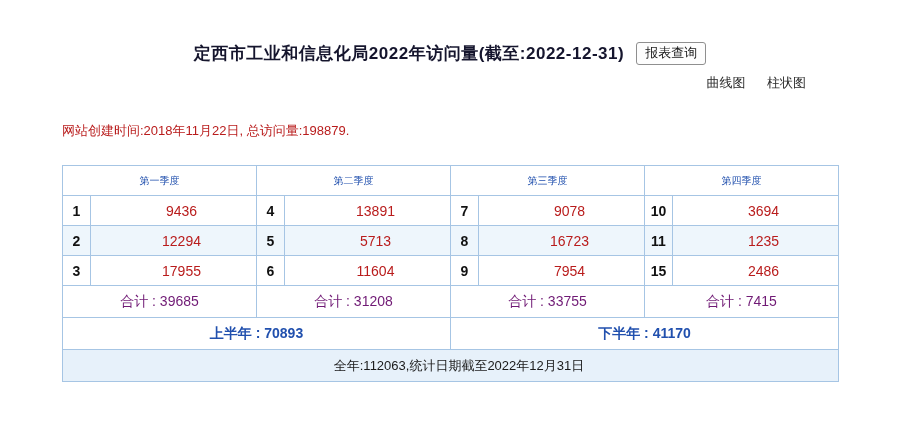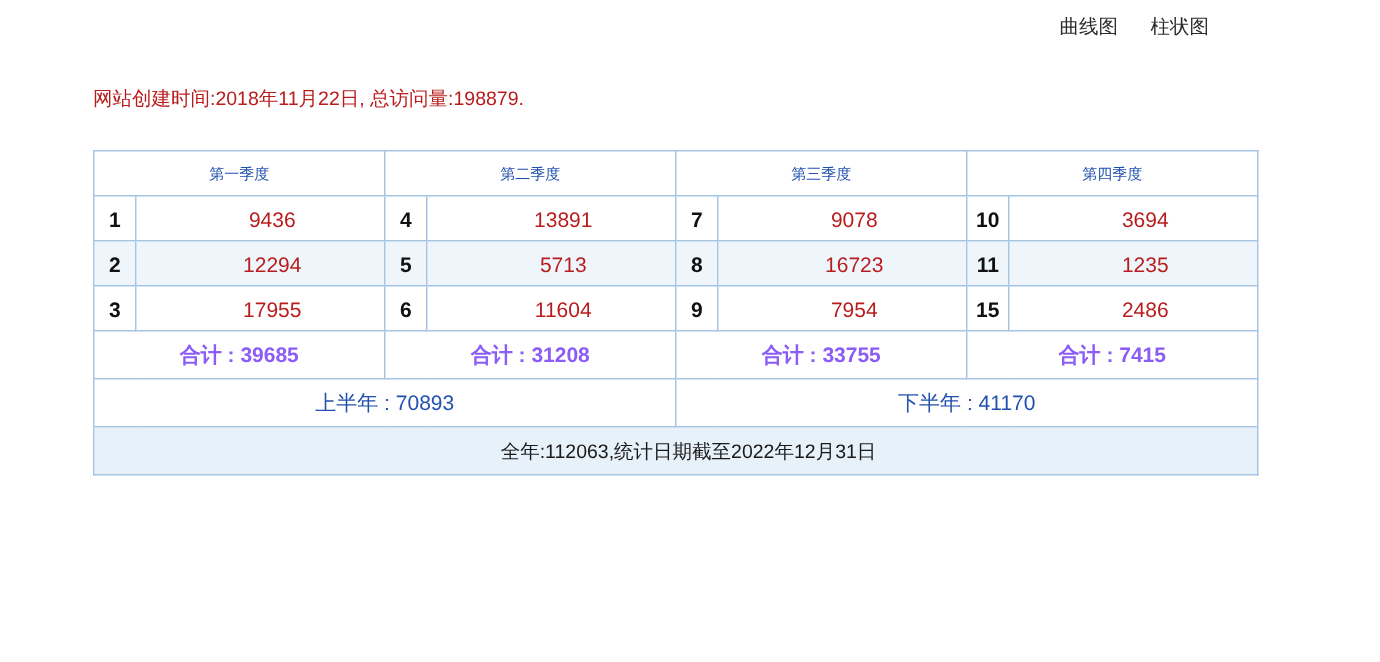--- a/index.html
+++ b/index.html
@@ -87,44 +87,48 @@
     font-weight: normal;
     color: #2150ae;
     background: #ffffff;
   }
   tr.data-row td { height: 30px; background: #ffffff; }
   tr.data-row.alt td { background: #eef6fc; }
   td.month-cell { font-weight: bold; color: #111111; }
   td.value-cell { font-weight: normal; color: #b91c1c; padding-left: 16px; }
   tr.totals-row td {
     height: 32px;
-    font-weight: bold;
-    color: #8b5cf6;
+    font-weight: normal;
+    color: #701a75;
     background: #ffffff;
   }
   tr.half-row td {
     height: 32px;
-    font-weight: normal;
+    font-weight: bold;
     color: #2150ae;
     background: #ffffff;
   }
   tr.full-row td {
     height: 32px;
     font-weight: normal;
     color: #1a1a1a;
     background: #e7f1fa;
     font-size: 13px;
     padding-left: 17px;
   }
 </style>
 </head>
 <body>
 
 <div class="content">
 
+  <div class="title-row">
+    <span class="page-title">定西市工业和信息化局2022年访问量(截至:2022-12-31)</span>
+    <button class="report-btn">报表查询</button>
+  </div>
 
   <div class="chart-links">
     <a>曲线图</a>
     <a>柱状图</a>
   </div>
 
   <div class="site-info">网站创建时间:2018年11月22日, 总访问量:198879.</div>
 
   <table class="visits">
     <colgroup>

